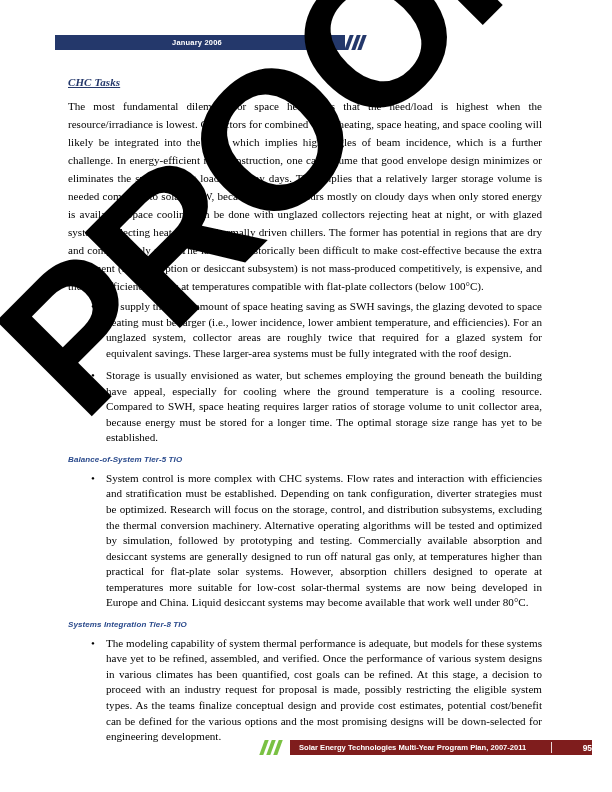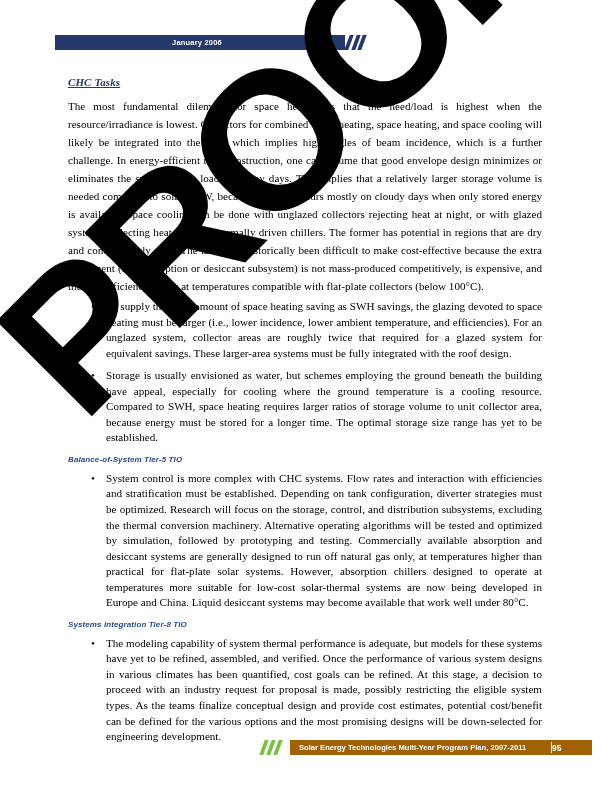--- a/index.html
+++ b/index.html
@@ -167,21 +167,21 @@
   #footer-slashes .sl:nth-child(1) { left: 0px; }
   #footer-slashes .sl:nth-child(2) { left: 7px; }
   #footer-slashes .sl:nth-child(3) { left: 14px; }
 
   #footer-bar {
     position: absolute;
     left: 290px;
     top: 740px;
     width: 302px;
     height: 15px;
-    background: #a16207;
+    background: #7f1d1d;
     display: flex;
     align-items: center;
   }
   #footer-title {
     font-family: "Liberation Sans", "DejaVu Sans", sans-serif;
     font-size: 7.6px;
     font-weight: bold;
     color: #ffffff;
     padding-left: 9px;
     white-space: nowrap;
@@ -192,21 +192,21 @@
     height: 11px;
     background: #ffffff;
     opacity: 0.85;
   }
   #footer-page {
     font-family: "Liberation Sans", "DejaVu Sans", sans-serif;
     font-size: 8.4px;
     font-weight: bold;
     color: #ffffff;
     width: 40px;
-    text-align: left;
+    text-align: right;
     white-space: nowrap;
   }
 </style>
 </head>
 <body>
 
 <div id="page">
 
   <div id="header">
     <span id="header-date">January 2006</span>

